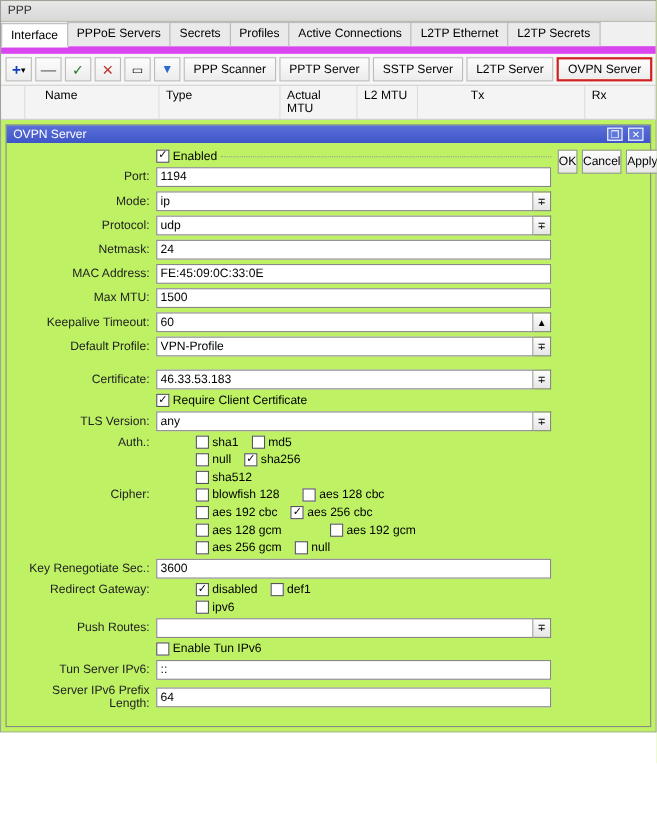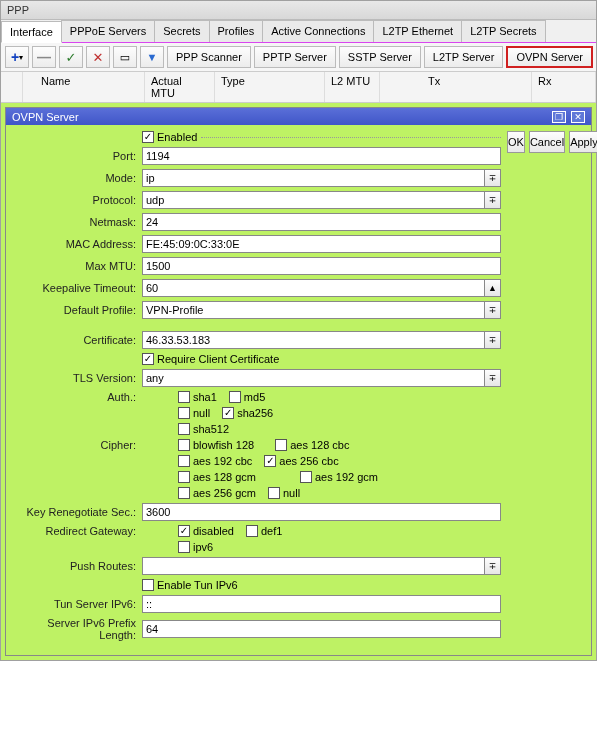--- a/index.html
+++ b/index.html
@@ -1,19 +1,19 @@
 <!DOCTYPE html>
 <html><head>
 <meta charset="utf-8">
 <style>
   * { box-sizing: border-box; font-family: "Segoe UI", Tahoma, Arial, sans-serif; font-size: 11px; }
   body { margin: 0; padding: 0; background: #fff; width: 597px; }
   .window { border: 1px solid #a0a0a0; width: 597px; background:#bef264; }
   .titlebar { background: linear-gradient(#e8e8e8,#d8d8d8); padding: 3px 6px; color:#333; border-bottom:1px solid #bbb; }
-  .tabstrip { display:flex; background:#f0f0f0; border-bottom:1px solid #d946ef; }
+  .tabstrip { display:flex; background:#f0f0f0; border-bottom:7px solid #d946ef; }
   .tab { padding:4px 8px; border:1px solid #bbb; border-bottom:none; background:#eaeaea; margin-right:-1px; cursor:pointer; white-space:nowrap;}
   .tab.active { background:#fff; position:relative; top:1px; border-bottom:1px solid #fff;}
   .toolbar { display:flex; align-items:center; padding:3px 4px; gap:3px; background:#f6f6f6; border-bottom:1px solid #ccc;}
   .tbtn { border:1px solid #bbb; background:linear-gradient(#fdfdfd,#ececec); padding:2px 8px; height:22px; display:flex; align-items:center; cursor:pointer; white-space:nowrap;}
   .ticon { width:24px; justify-content:center; }
   .plus { color:#1040c0; font-weight:bold; font-size:14px; }
   .minus { color:#888; font-weight:bold; font-size:14px; }
   .chk { color:#2a7a2a; font-size:13px;}
   .x { color:#c03030; font-size:13px;}
   .highlight { border:2px solid #d02020 !important; }
@@ -76,22 +76,22 @@
     <div class="tbtn">PPP Scanner</div>
     <div class="tbtn">PPTP Server</div>
     <div class="tbtn">SSTP Server</div>
     <div class="tbtn">L2TP Server</div>
     <div class="tbtn highlight">OVPN Server</div>
   </div>
 
   <div class="listhdr">
     <div style="width:22px;"></div>
     <div style="width:110px;margin-left:12px;">Name</div>
+    <div style="width:110px;">Type</div>
     <div style="width:70px;">Actual MTU</div>
-    <div style="width:110px;">Type</div>
     <div style="width:55px;">L2 MTU</div>
     <div style="width:110px;margin-left:42px;">Tx</div>
     <div style="flex:1;">Rx</div>
   </div>
 
   <div class="subwin">
     <div class="subtitle">
       <span>OVPN Server</span>
       <span class="winicons">
         <span>❐</span>

